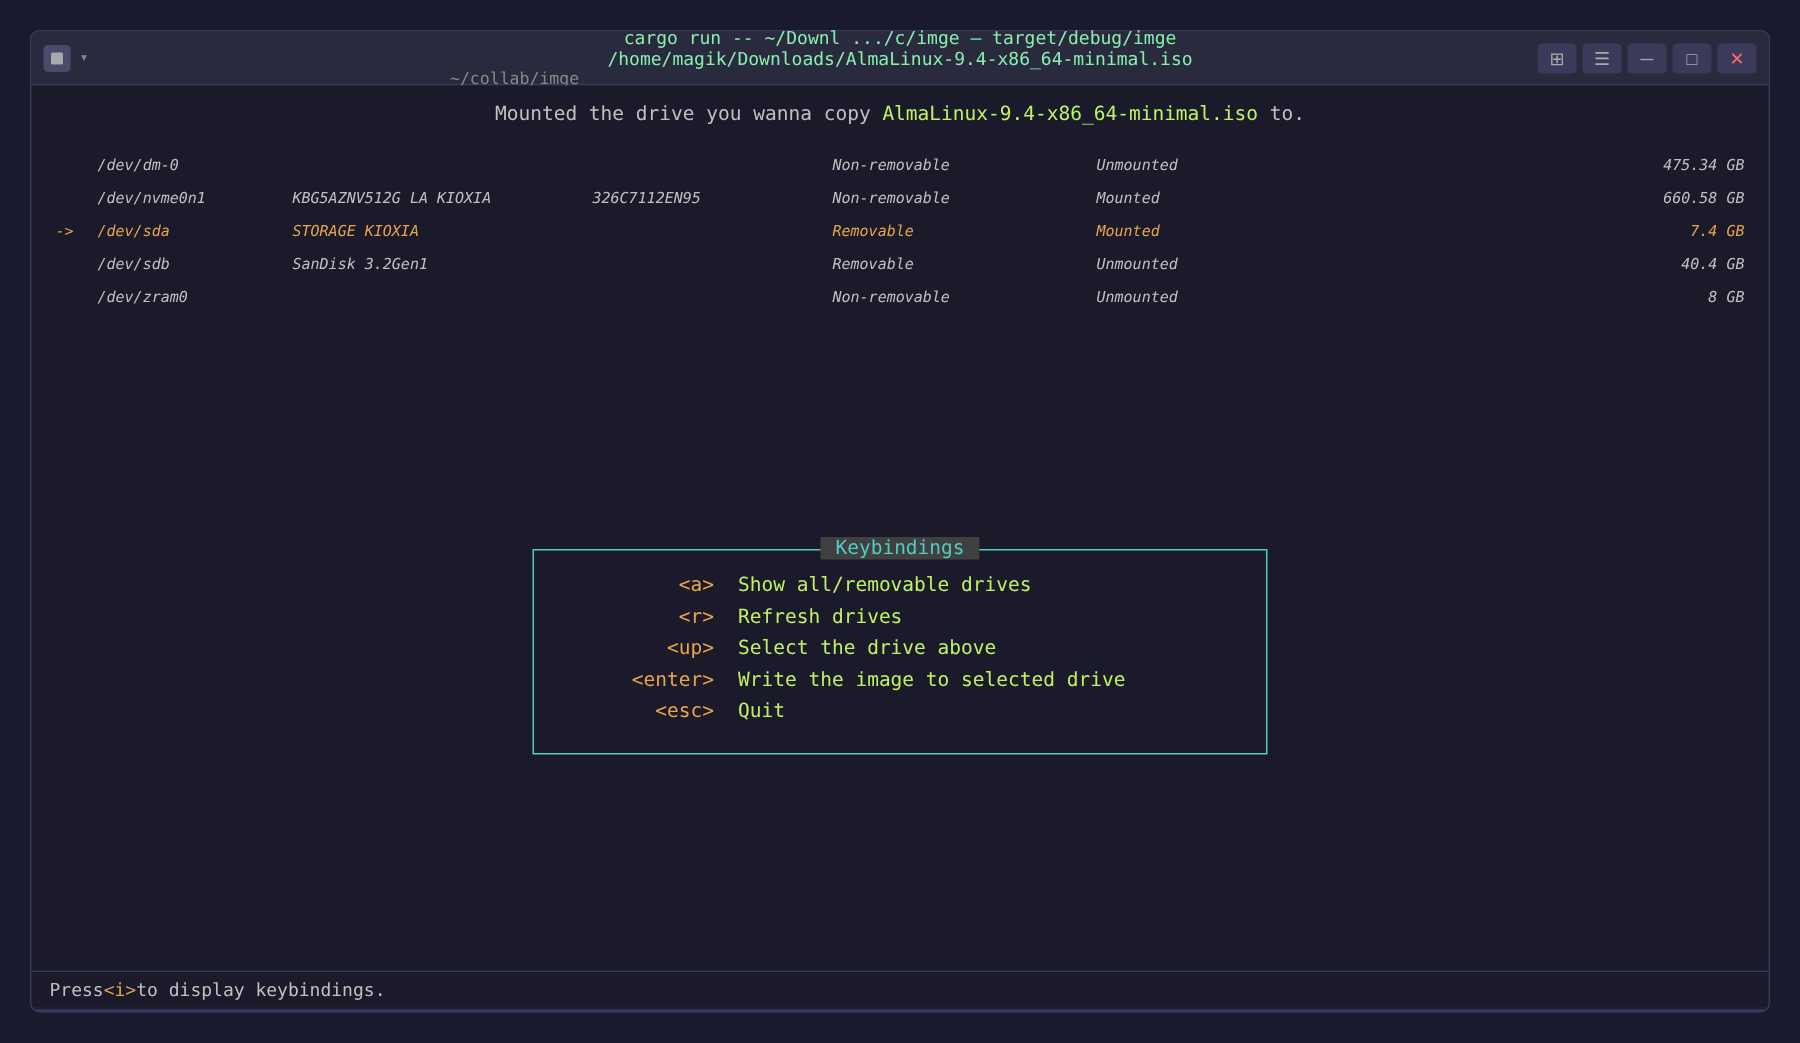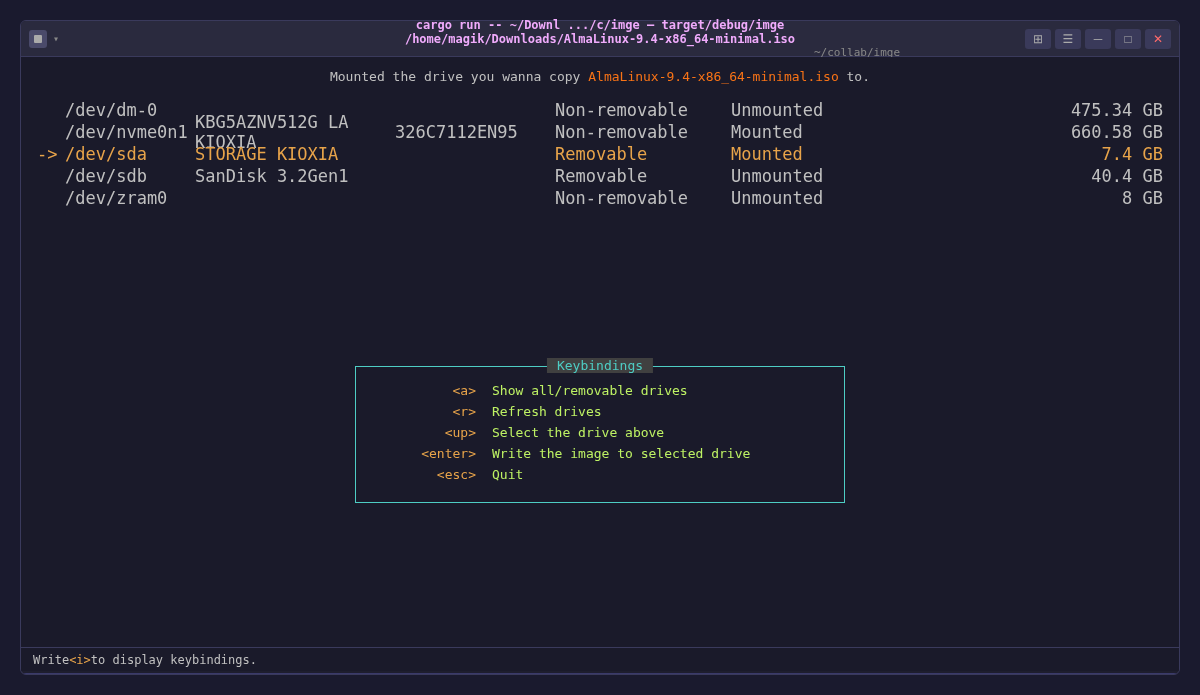--- a/index.html
+++ b/index.html
@@ -52,30 +52,29 @@
       color: #888;
       font-size: 10px;
     }
     .titlebar-center {
       position: absolute;
       left: 50%;
       transform: translateX(-50%);
       text-align: center;
     }
     .titlebar-title {
-      color: #f0abfc;
+      color: #86efac;
       font-size: 12px;
       font-family: monospace;
-      font-weight: bold;
     }
     .titlebar-subtitle {
       color: #888;
       font-size: 11px;
       font-family: monospace;
-      text-align: right;
+      text-align: left;
     }
     .titlebar-controls {
       display: flex;
       align-items: center;
       gap: 4px;
     }
     .ctrl-btn {
       width: 26px;
       height: 20px;
       background: #3a3a5a;
@@ -98,27 +97,28 @@
       display: flex;
       flex-direction: column;
     }
     .header-line {
       color: #c0c0c0;
       font-size: 13px;
       margin-bottom: 16px;
       text-align: center;
     }
     .iso-name {
-      color: #f97316;
+      color: #bef264;
     }
     .drives-table {
       width: 100%;
-      font-size: 17px;
+      font-size: 10px;
       color: #c0c0c0;
       margin-bottom: 24px;
+      font-style: italic;
     }
     .drive-row {
       display: flex;
       align-items: center;
       height: 20px;
       margin-bottom: 2px;
     }
     .drive-row.selected {
       color: #e8a44a;
     }
@@ -298,18 +298,18 @@
         </div>
         <div class="keybinding-row">
           <span class="key">&lt;esc&gt;</span>
           <span class="key-desc">Quit</span>
         </div>
       </div>
     </div>
   </div>
 
   <div class="status-bar">
-    <span>Write </span>
+    <span>Press </span>
       <span class="status-key">&lt;i&gt;</span>
       <span> to display keybindings.</span>
   </div>
   <div class="separator-line"></div>
 </div>
 
 </body></html>

